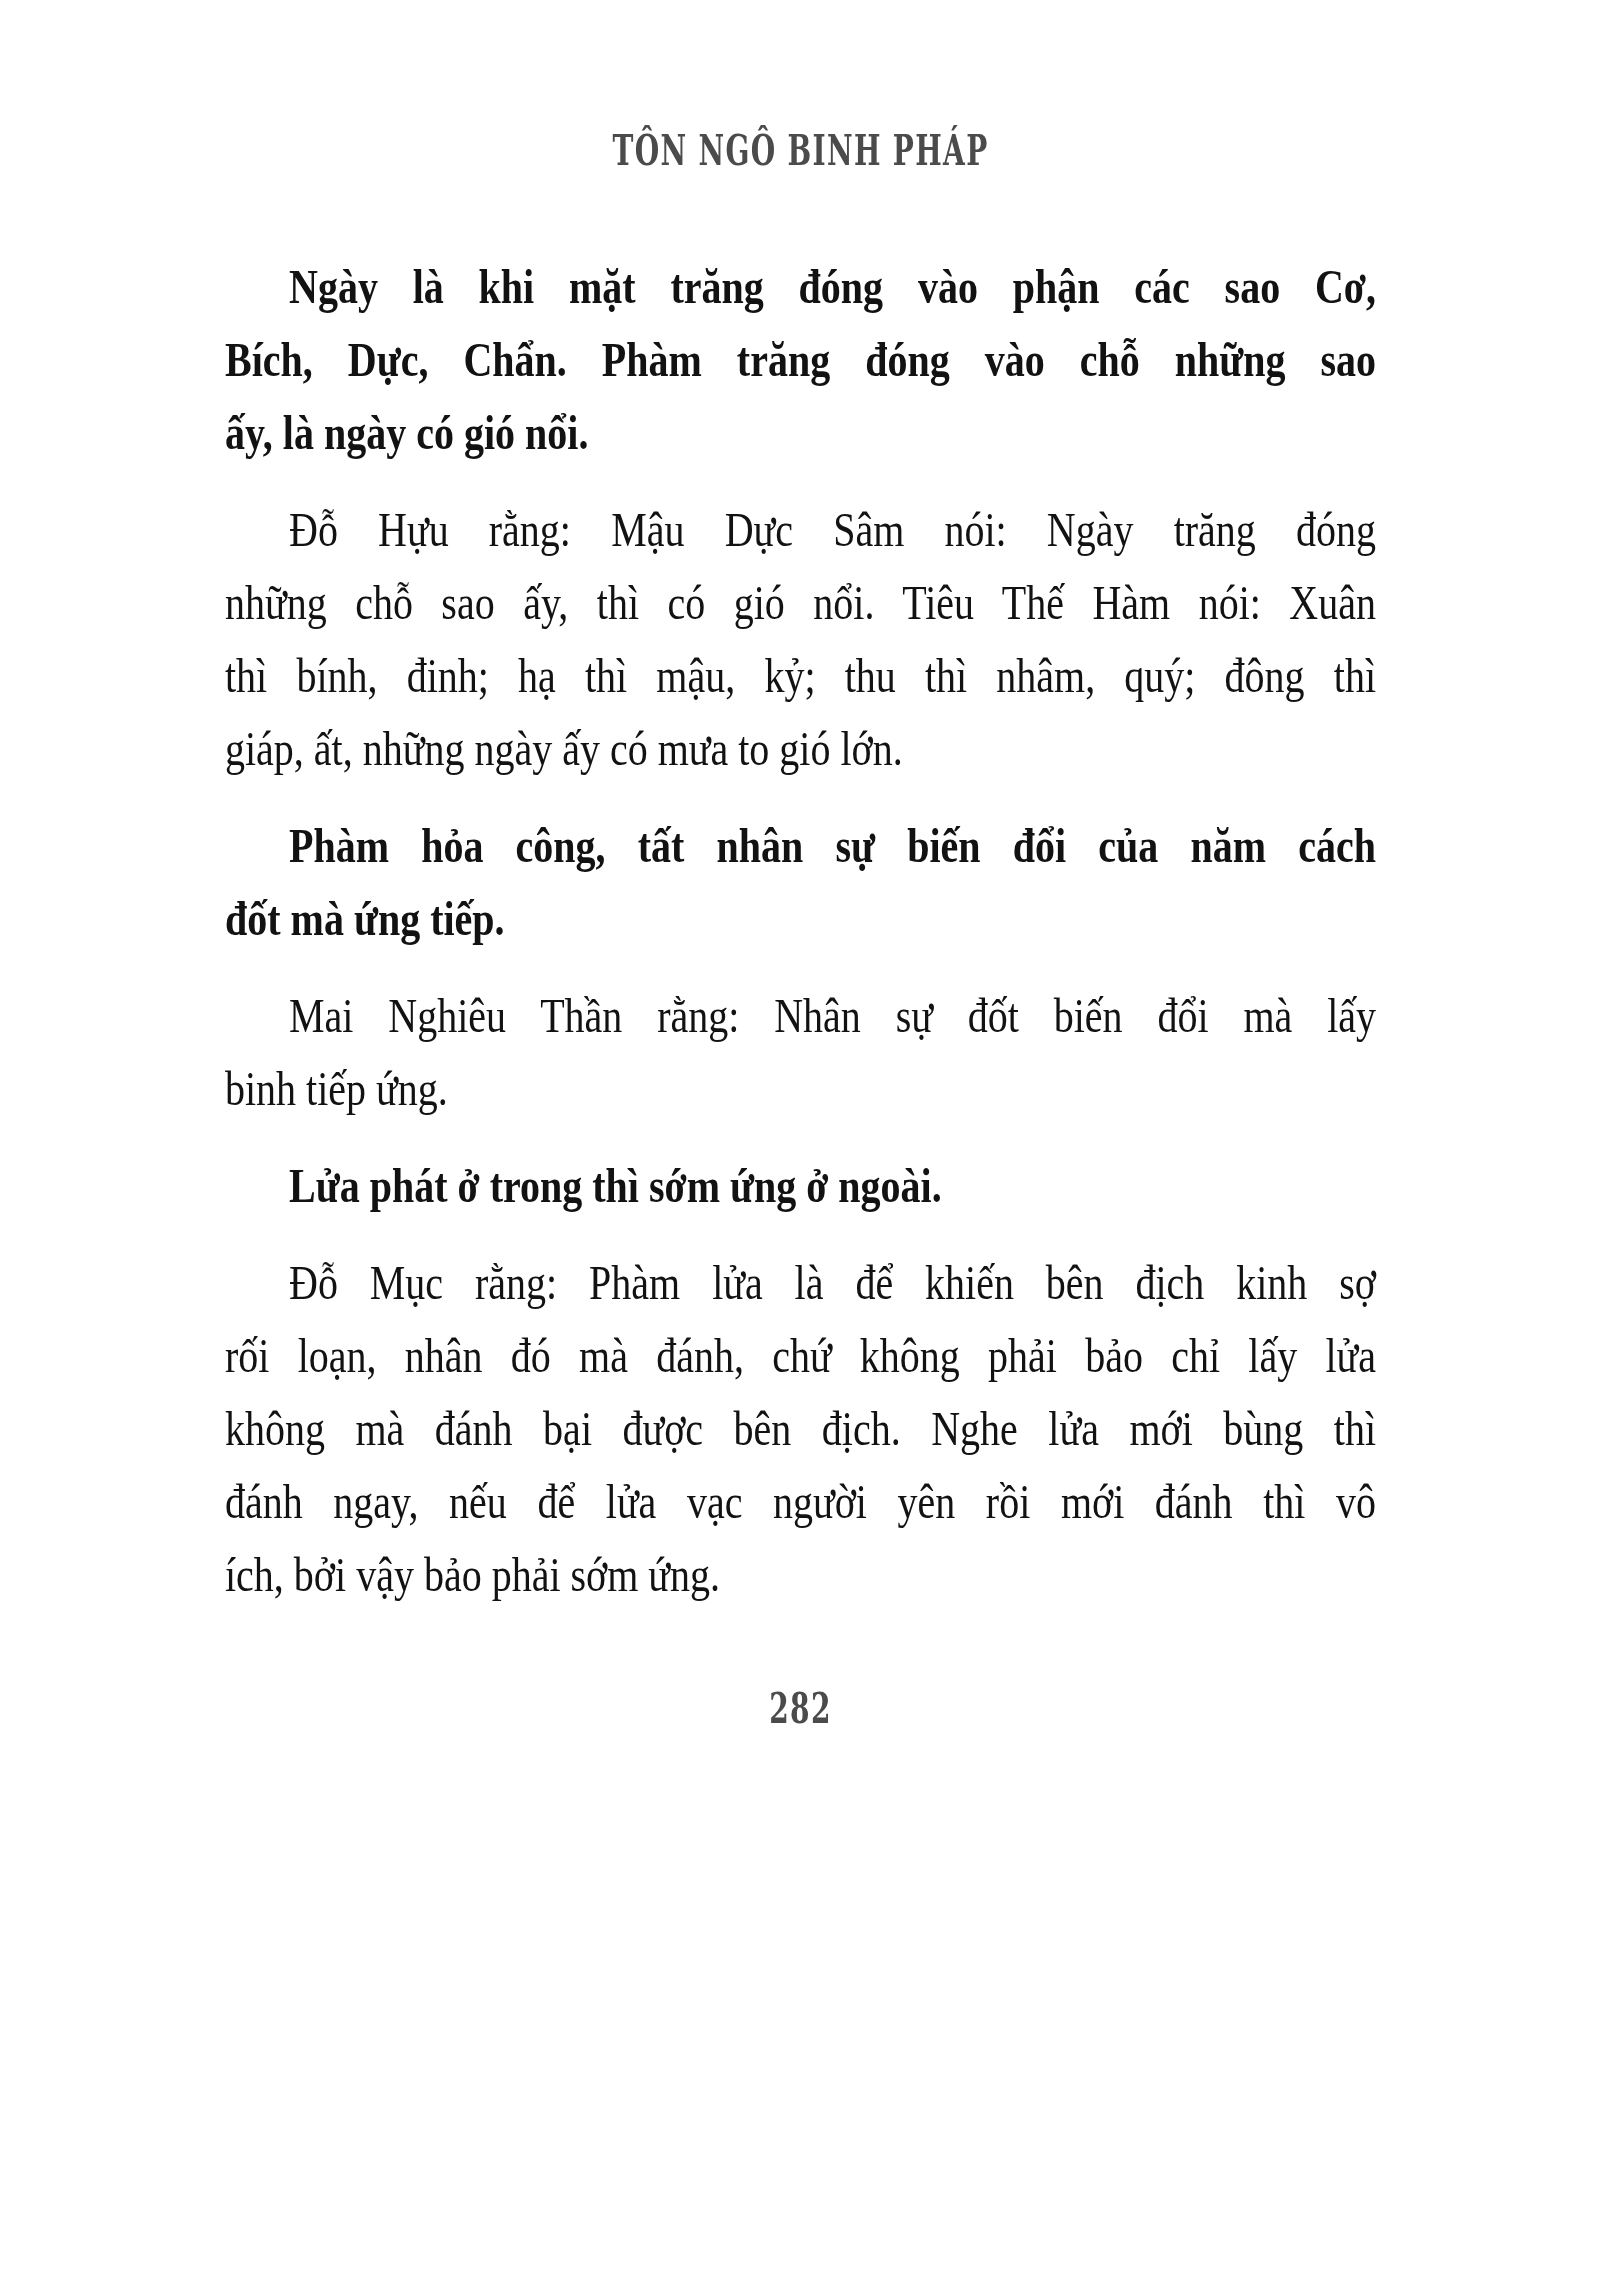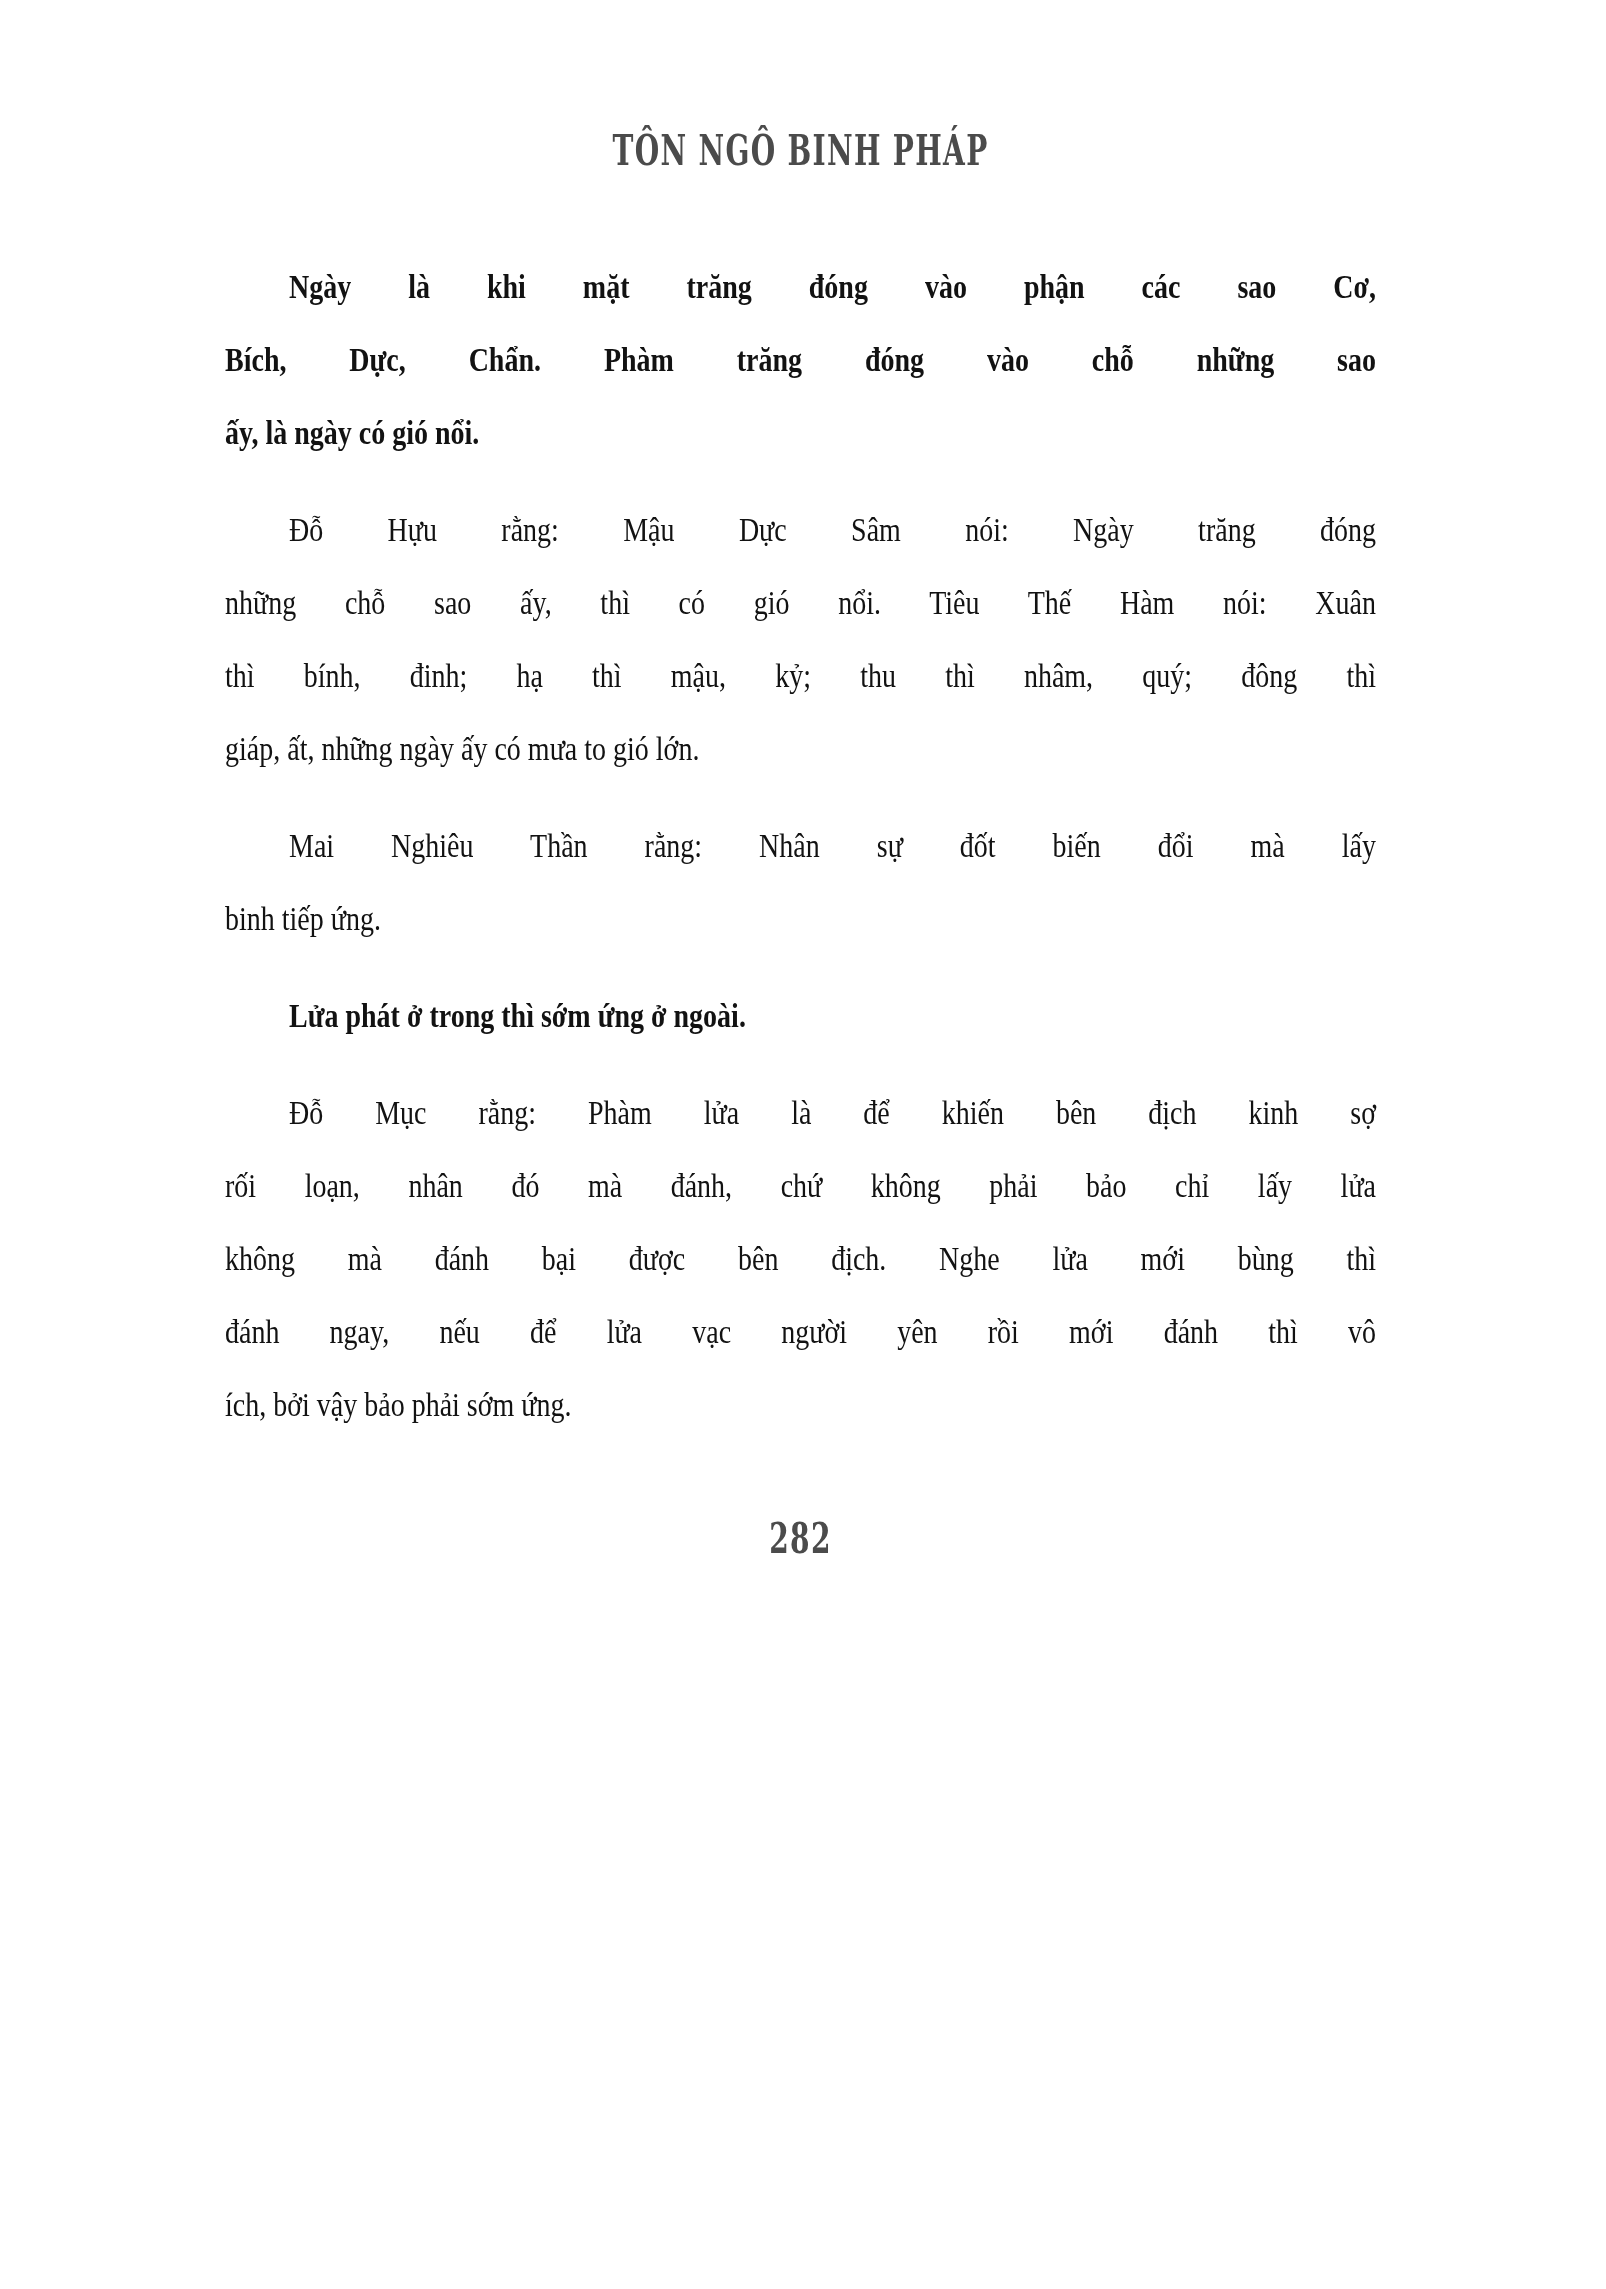--- a/index.html
+++ b/index.html
@@ -32,21 +32,21 @@
   }
   .running-head {
     text-align: center;
     font-size: 39px;
     line-height: 42px;
     white-space: nowrap;
   }
   .body-text {
     margin-top: 79px;
     color: var(--text);
-    font-size: 28px;
+    font-size: 40px;
     line-height: 73px;
   }
   .para { margin: 0 0 24px 0; }
   .para.bold { font-weight: bold; }
   .line {
     text-align: justify;
     text-align-last: justify;
     transform: scaleY(1.22);
     transform-origin: 50% 50%;
     white-space: normal;
@@ -73,20 +73,24 @@
           <div class="line first">Ngày là khi mặt trăng đóng vào phận các sao Cơ,</div>
           <div class="line">Bích, Dực, Chẩn. Phàm trăng đóng vào chỗ những sao</div>
           <div class="line last">ấy, là ngày có gió nổi.</div>
         </div>
         <div class="para">
           <div class="line first">Đỗ Hựu rằng: Mậu Dực Sâm nói: Ngày trăng đóng</div>
           <div class="line">những chỗ sao ấy, thì có gió nổi. Tiêu Thế Hàm nói: Xuân</div>
           <div class="line">thì bính, đinh; hạ thì mậu, kỷ; thu thì nhâm, quý; đông thì</div>
           <div class="line last">giáp, ất, những ngày ấy có mưa to gió lớn.</div>
         </div>
+        <div class="para bold">
+          <div class="line first">Phàm hỏa công, tất nhân sự biến đổi của năm cách</div>
+          <div class="line last">đốt mà ứng tiếp.</div>
+        </div>
         <div class="para">
           <div class="line first">Mai Nghiêu Thần rằng: Nhân sự đốt biến đổi mà lấy</div>
           <div class="line last">binh tiếp ứng.</div>
         </div>
         <div class="para bold">
           <div class="line first last">Lửa phát ở trong thì sớm ứng ở ngoài.</div>
         </div>
         <div class="para">
           <div class="line first">Đỗ Mục rằng: Phàm lửa là để khiến bên địch kinh sợ</div>
           <div class="line">rối loạn, nhân đó mà đánh, chứ không phải bảo chỉ lấy lửa</div>

